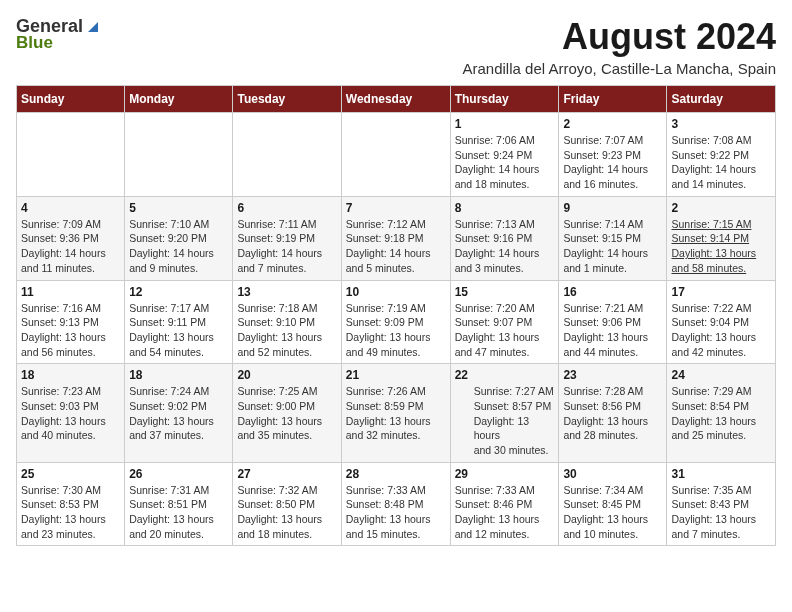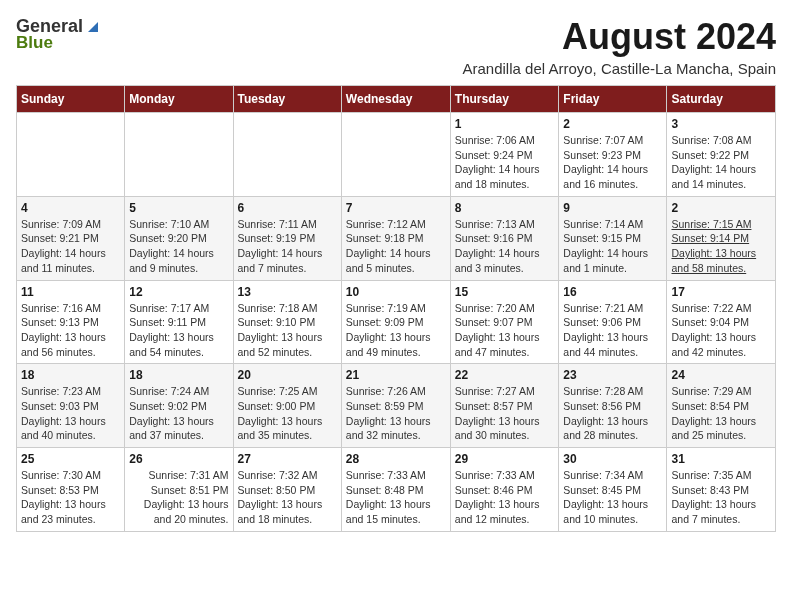--- a/index.html
+++ b/index.html
@@ -131,21 +131,21 @@
           <div class="day-info" style="white-space: pre-line;">Sunrise: 7:08 AM
 Sunset: 9:22 PM
 Daylight: 14 hours
 and 14 minutes.</div>
         </td>
       </tr>
       <tr>
         <td>
           <div class="day-number">4</div>
           <div class="day-info" style="white-space: pre-line;">Sunrise: 7:09 AM
-Sunset: 9:21 PM
+Sunset: 9:36 PM
 Daylight: 14 hours
 and 11 minutes.</div>
         </td>
         <td>
           <div class="day-number">5</div>
           <div class="day-info" style="white-space: pre-line;">Sunrise: 7:10 AM
 Sunset: 9:20 PM
 Daylight: 14 hours
 and 9 minutes.</div>
         </td>
@@ -260,21 +260,21 @@
         </td>
         <td>
           <div class="day-number">21</div>
           <div class="day-info" style="white-space: pre-line;">Sunrise: 7:26 AM
 Sunset: 8:59 PM
 Daylight: 13 hours
 and 32 minutes.</div>
         </td>
         <td>
           <div class="day-number">22</div>
-          <div class="day-info" style="white-space: pre-line;">Sunrise: 7:27 AM
+          <div class="day-info" style="white-space: pre-line; margin-left: 19px;">Sunrise: 7:27 AM
 Sunset: 8:57 PM
 Daylight: 13 hours
 and 30 minutes.</div>
         </td>
         <td>
           <div class="day-number">23</div>
           <div class="day-info" style="white-space: pre-line;">Sunrise: 7:28 AM
 Sunset: 8:56 PM
 Daylight: 13 hours
 and 28 minutes.</div>
@@ -290,21 +290,21 @@
       <tr>
         <td>
           <div class="day-number">25</div>
           <div class="day-info" style="white-space: pre-line;">Sunrise: 7:30 AM
 Sunset: 8:53 PM
 Daylight: 13 hours
 and 23 minutes.</div>
         </td>
         <td>
           <div class="day-number">26</div>
-          <div class="day-info" style="white-space: pre-line; text-align: right;">Sunrise: 7:31 AM
+          <div class="day-info" style="white-space: pre-line;">Sunrise: 7:31 AM
 Sunset: 8:51 PM
 Daylight: 13 hours
 and 20 minutes.</div>
         </td>
         <td>
           <div class="day-number">27</div>
           <div class="day-info" style="white-space: pre-line;">Sunrise: 7:32 AM
 Sunset: 8:50 PM
 Daylight: 13 hours
 and 18 minutes.</div>

